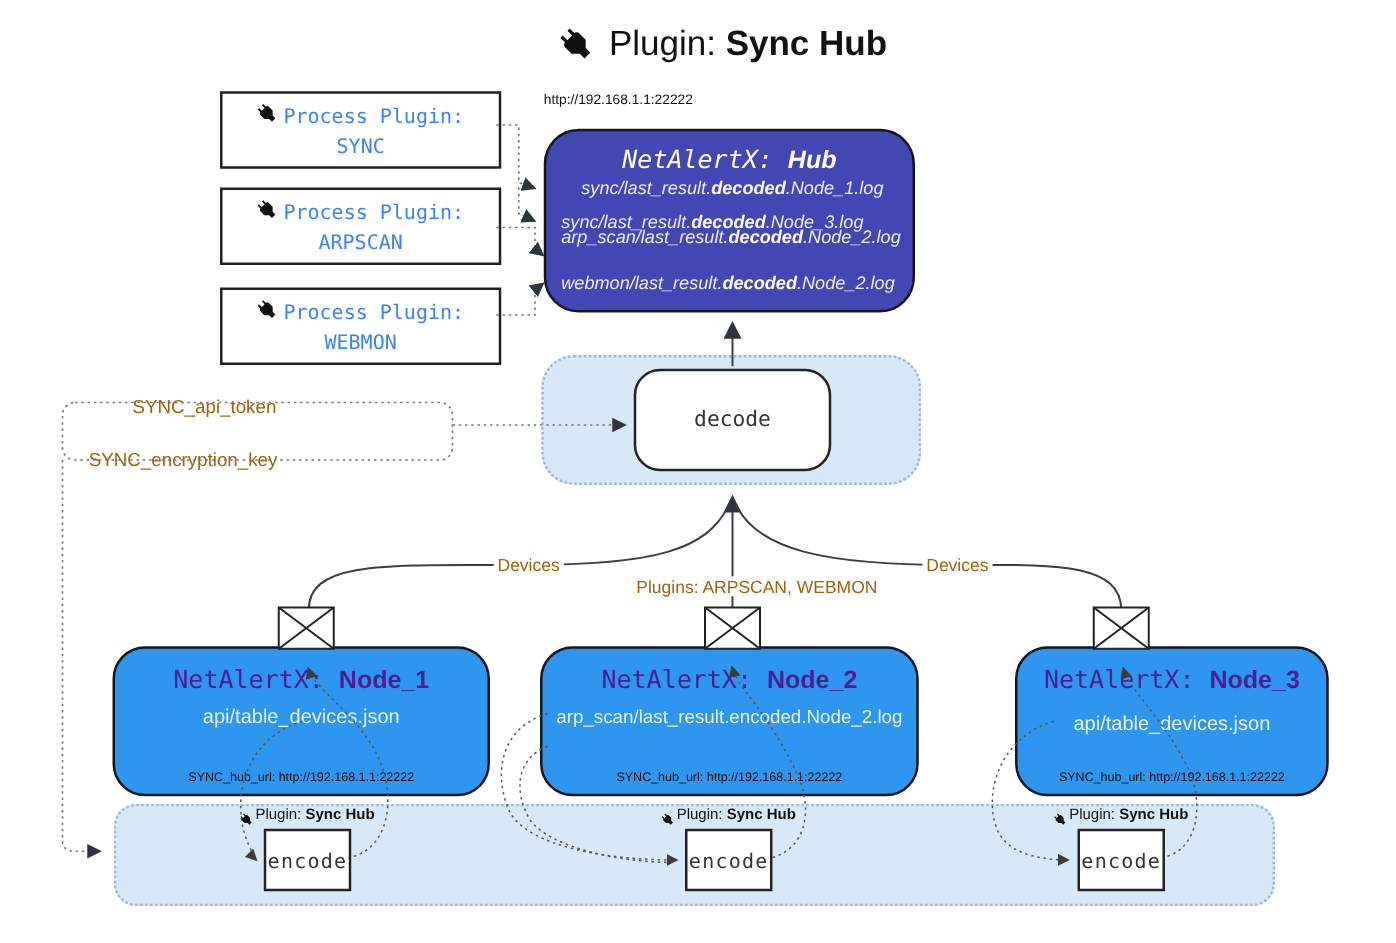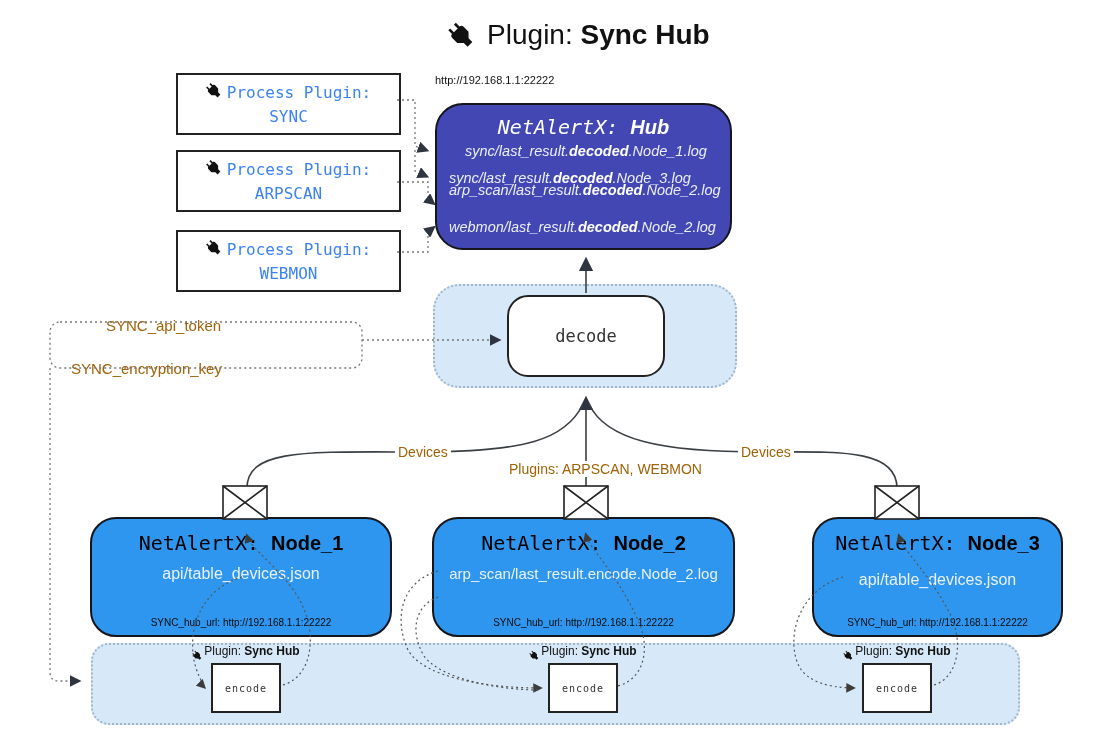--- a/index.html
+++ b/index.html
@@ -31,30 +31,30 @@
   .iobox{background:#fff;border:2px solid #222;box-sizing:border-box;
          font-family:"DejaVu Sans Mono","Liberation Mono",monospace;color:#333;
          display:flex;align-items:center;justify-content:center;}
   .decode-box{left:507px;top:295px;width:158px;height:82px;font-size:17px;border-radius:21px;}
   
   .keylbl{background:#fff;font-size:15px;color:#a16207;padding:0 3px;white-space:nowrap;}
   
   .edgelbl{background:#fff;font-size:14px;color:#a16207;padding:0 3px;white-space:nowrap;z-index:6;}
   
   .node{background:var(--node-bg,#2e96ee);border:2.5px solid #15151c;border-radius:26px;box-sizing:border-box;height:120px;top:517px;}
-  .node-title{position:absolute;left:0;right:0;top:12px;text-align:center;color:#000000;font-size:20px;white-space:nowrap;}
+  .node-title{position:absolute;left:0;right:0;top:12px;text-align:center;color:#4c1d95;font-size:20px;white-space:nowrap;}
   .node-file{position:absolute;left:0;right:0;text-align:center;color:#e9f1fb;font-size:15px;white-space:nowrap;}
   .node-url{position:absolute;left:0;right:0;bottom:7px;text-align:center;color:#0c0c0c;font-size:10px;white-space:nowrap;}
   .nb{font-weight:bold;}
   
   .strip{left:91px;top:643px;width:929px;height:82px;border-radius:18px;}
   .enc-label{top:644px;text-align:center;font-size:12px;color:#111;white-space:nowrap;z-index:6;}
   .enc-label .b{font-weight:bold;}
   .enc-label .plug svg{width:12px;height:12px;}
-  .encode-box{top:663px;width:70px;height:50px;font-size:10px;letter-spacing:1px;}
+  .encode-box{top:663px;width:70px;height:50px;font-size:16px;letter-spacing:1px;}
   svg.overlay{position:absolute;left:0;top:0;z-index:5;pointer-events:none;}
   .title .plug svg{width:32px;height:32px;}
   .pbox .plug svg{width:19px;height:19px;}
 </style>
 </head>
 <body>
 
 <div class="stage">
 
   <svg width="0" height="0" style="position:absolute">
@@ -171,21 +171,21 @@
   <div class="abs edgelbl" style="left:738px;top:444px;">Devices</div>
   <div class="abs edgelbl" style="left:506px;top:461px;">Plugins: ARPSCAN, WEBMON</div>
 
   <div class="abs node" style="left:90px;width:302px;">
     <div class="node-title"><span class="mono">NetAlertX: </span><span class="nb">Node_1</span></div>
     <div class="node-file" style="top:46px;font-size:16px;">api/table_devices.json</div>
     <div class="node-url">SYNC_hub_url: http://192.168.1.1:22222</div>
   </div>
   <div class="abs node" style="left:432px;width:303px;">
     <div class="node-title"><span class="mono">NetAlertX: </span><span class="nb">Node_2</span></div>
-    <div class="node-file" style="top:46px;">arp_scan/last_result.encode.Node_2.log</div>
+    <div class="node-file" style="top:46px;">arp_scan/last_result.encoded.Node_2.log</div>
     <div class="node-url">SYNC_hub_url: http://192.168.1.1:22222</div>
   </div>
   <div class="abs node" style="left:772px;width:251px;margin-left:40px;">
     <div class="node-title"><span class="mono">NetAlertX: </span><span class="nb">Node_3</span></div>
     <div class="node-file" style="top:52px;font-size:16px;">api/table_devices.json</div>
     <div class="node-url">SYNC_hub_url: http://192.168.1.1:22222</div>
   </div>
 
   <div class="abs panel strip"></div>
 

